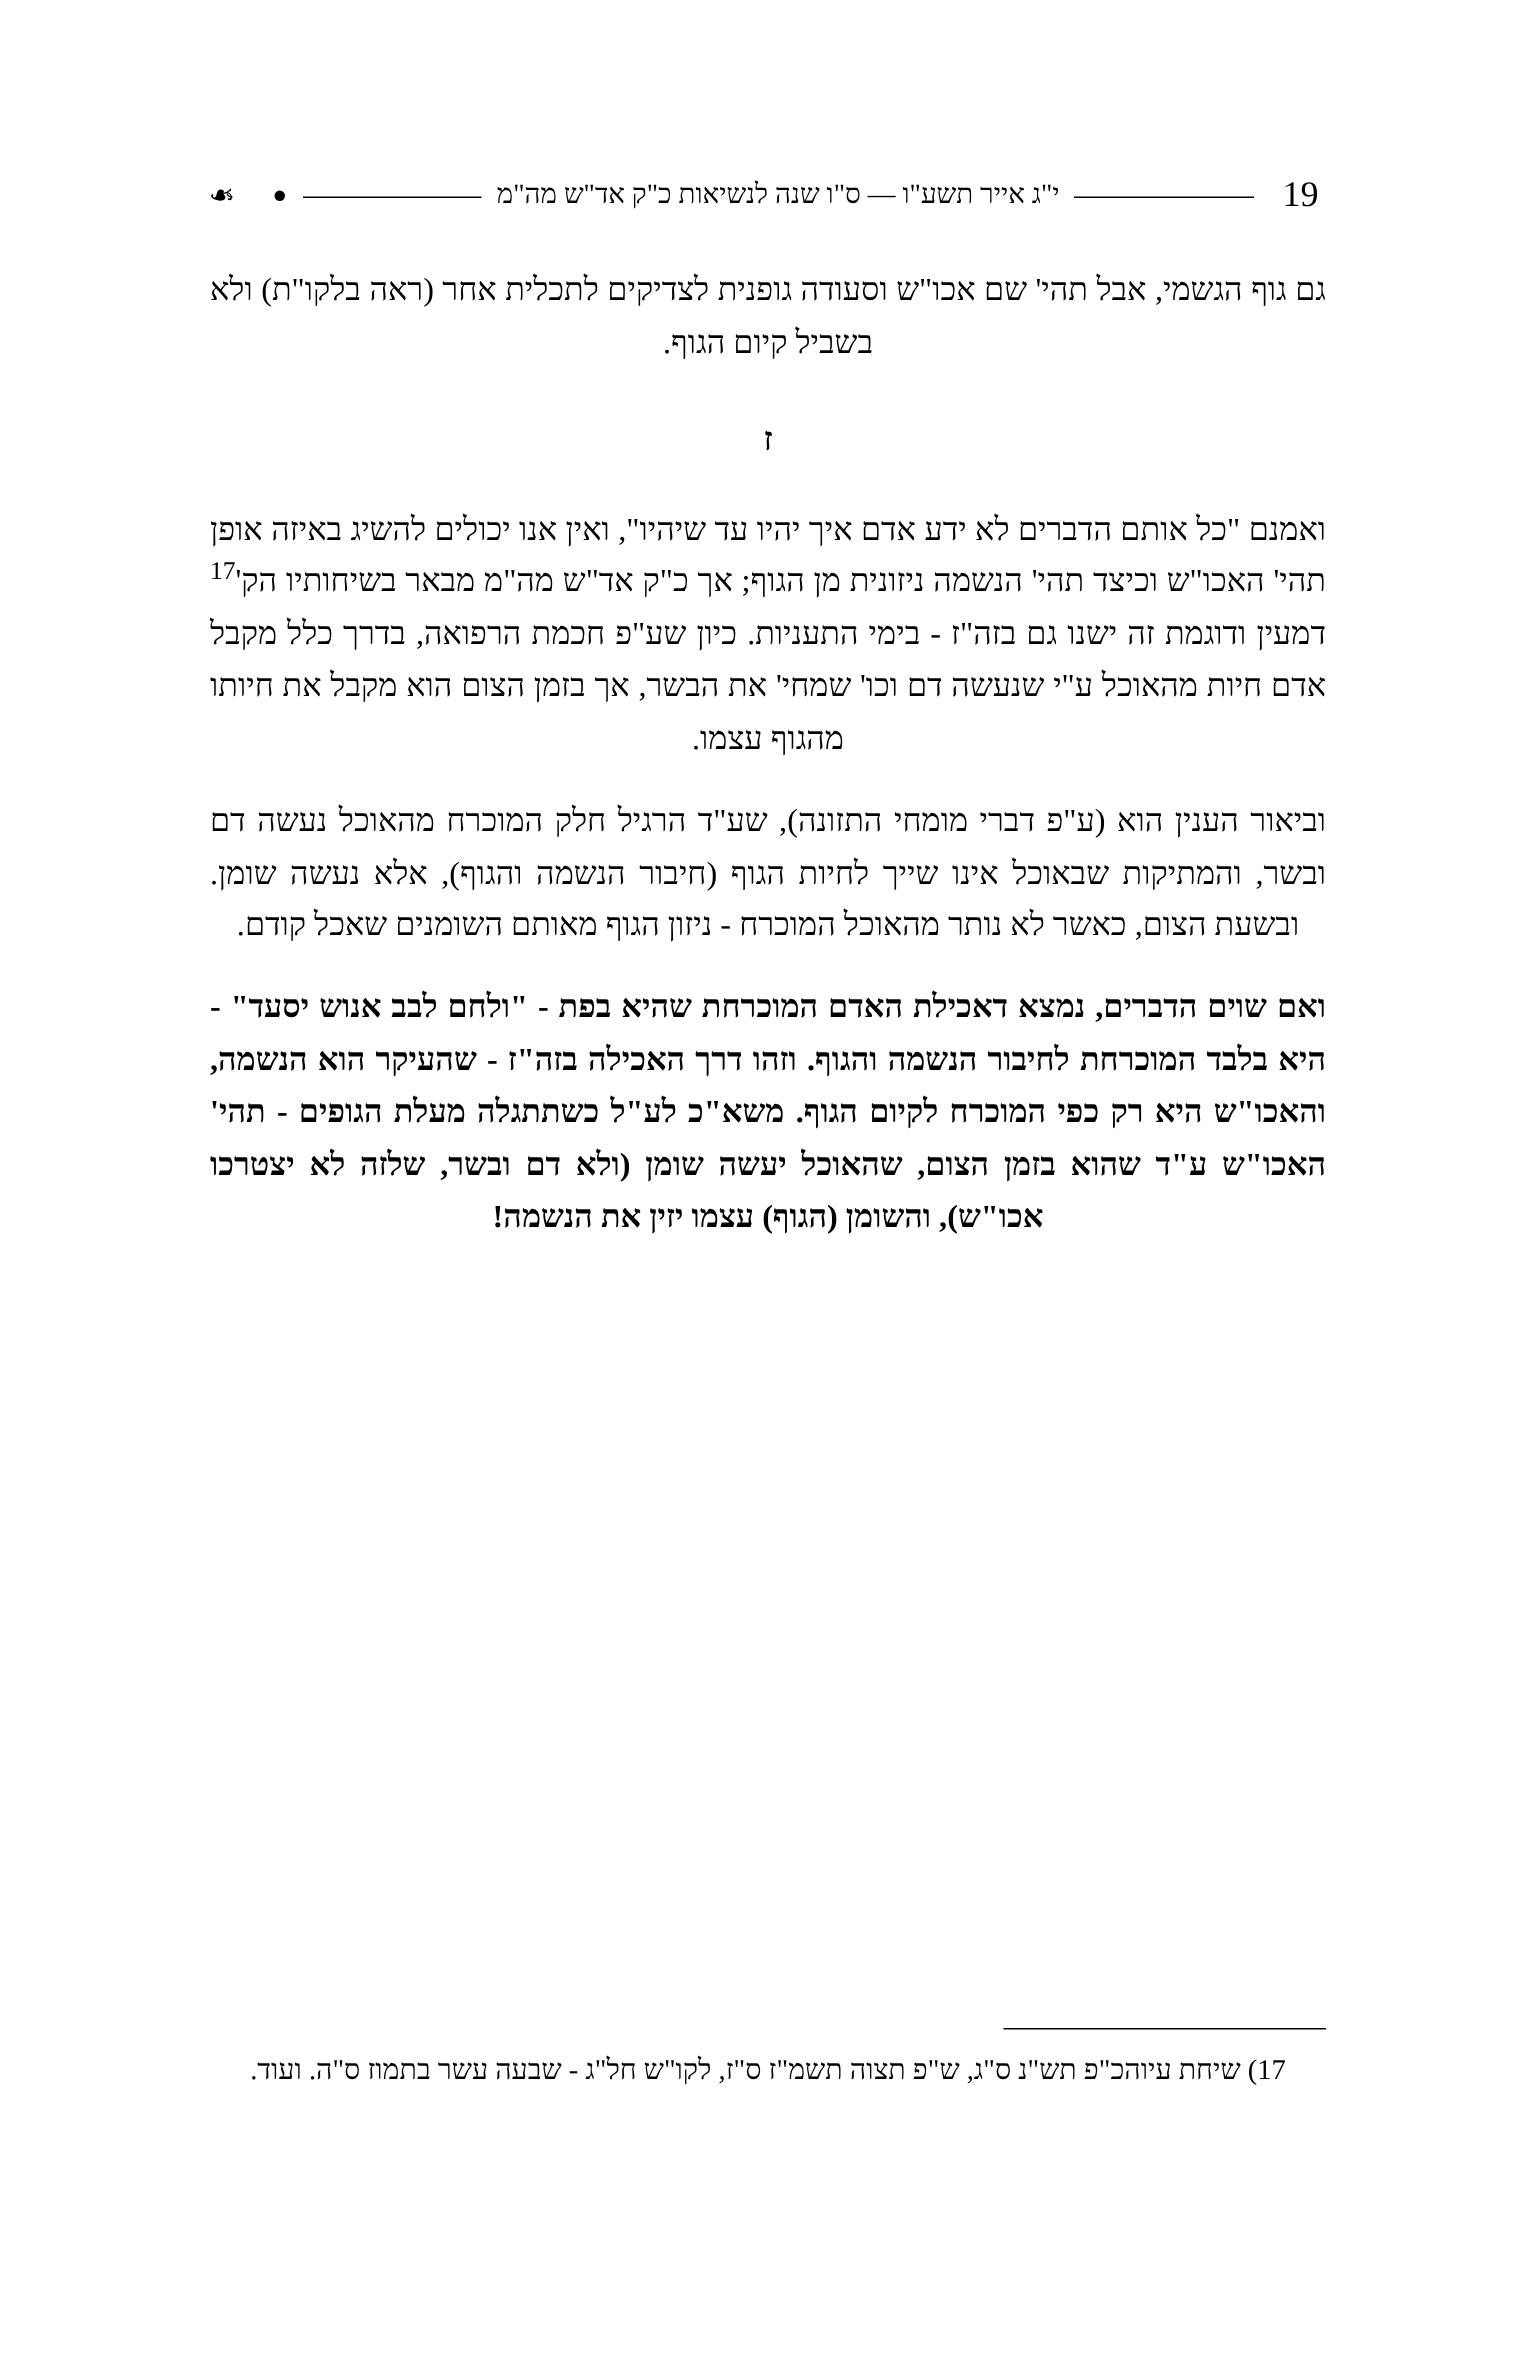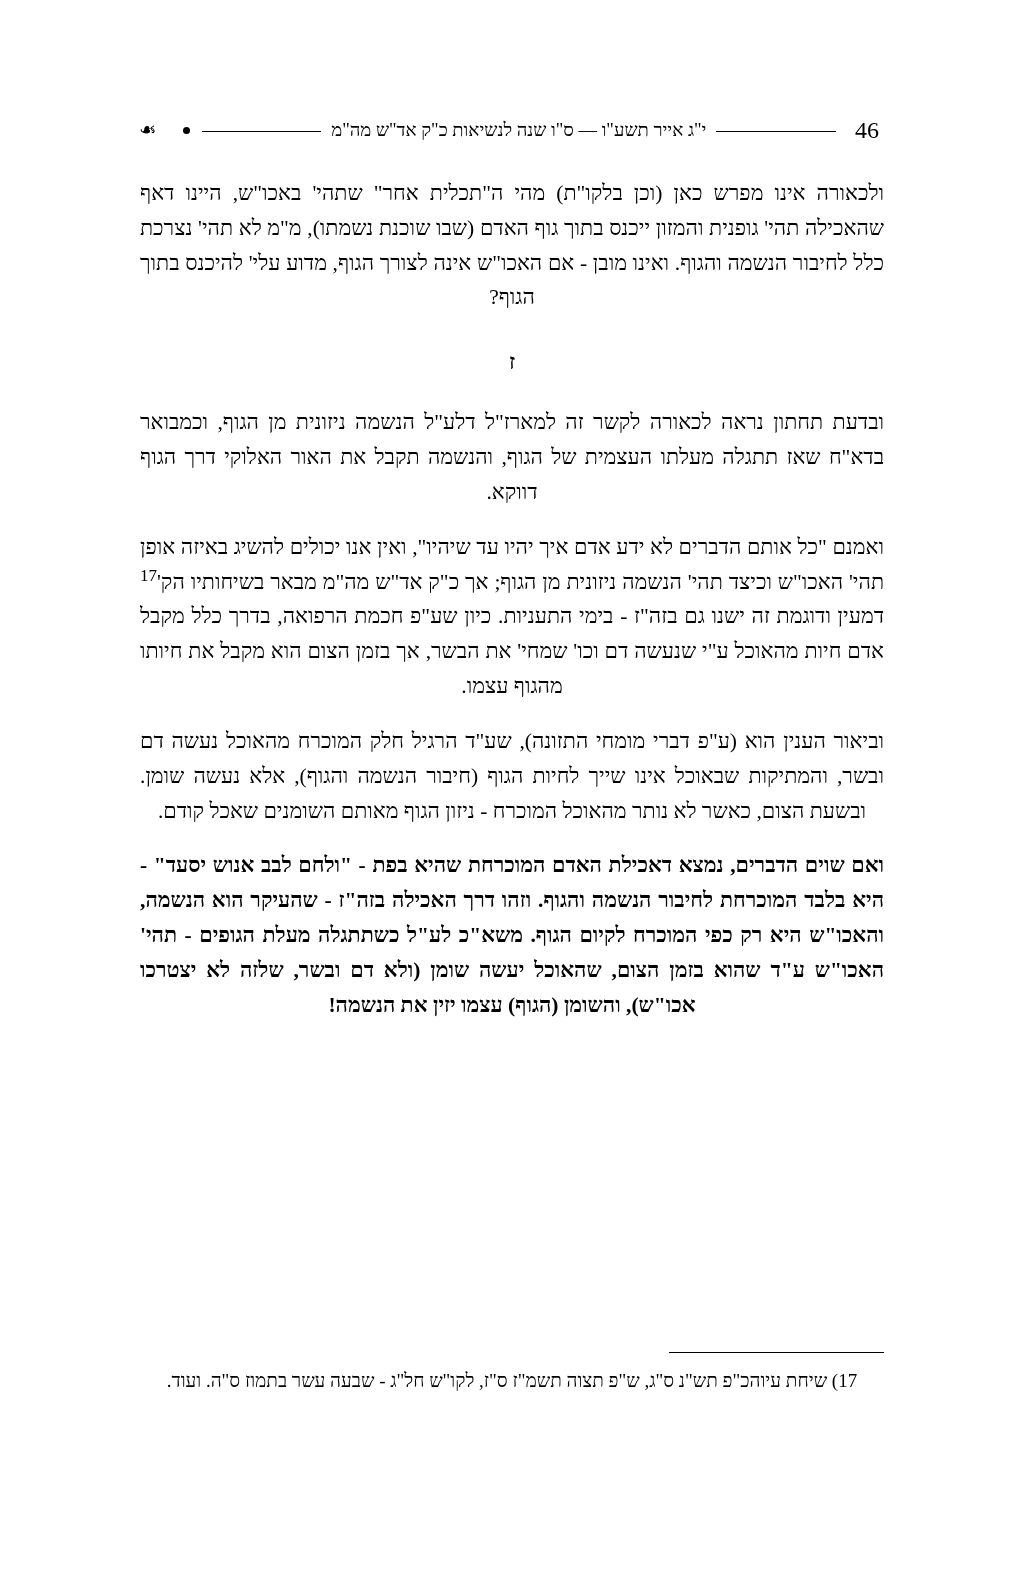--- a/index.html
+++ b/index.html
@@ -144,30 +144,29 @@
 <div class="page">
 
   <div class="header">
     <span class="header-ornament">❧</span>
     <div class="header-center">
       <span class="header-rule"></span>
       <span class="header-title">י"ג אייר תשע"ו — ס"ו שנה לנשיאות כ"ק אד"ש מה"מ</span>
       <span class="header-rule"></span>
       <span class="header-dot"></span>
     </div>
-    <span class="page-number">46</span>
+    <span class="page-number">19</span>
   </div>
 
   <div class="content">
 
-    <p class="para">ולכאורה אינו מפרש כאן (וכן בלקו"ת) מהי ה"תכלית אחר" שתהי' באכו"ש, היינו דאף שהאכילה תהי' גופנית והמזון ייכנס בתוך גוף האדם (שבו שוכנת נשמתו), מ"מ לא תהי' נצרכת כלל לחיבור הנשמה והגוף. ואינו מובן - אם האכו"ש אינה לצורך הגוף, מדוע עלי' להיכנס בתוך הגוף?</p>
+    <p class="para">גם גוף הגשמי, אבל תהי' שם אכו"ש וסעודה גופנית לצדיקים לתכלית אחר (ראה בלקו"ת) ולא בשביל קיום הגוף.</p>
 
     <div class="section-mark">ז</div>
 
-    <p class="para">ובדעת תחתון נראה לכאורה לקשר זה למארז"ל דלע"ל הנשמה ניזונית מן הגוף, וכמבואר בדא"ח שאז תתגלה מעלתו העצמית של הגוף, והנשמה תקבל את האור האלוקי דרך הגוף דווקא.</p>
     <p class="para">ואמנם "כל אותם הדברים לא ידע אדם איך יהיו עד שיהיו", ואין אנו יכולים להשיג באיזה אופן תהי' האכו"ש וכיצד תהי' הנשמה ניזונית מן הגוף; אך כ"ק אד"ש מה"מ מבאר בשיחותיו הק'<span class="fn-ref">17</span> דמעין ודוגמת זה ישנו גם בזה"ז - בימי התעניות. כיון שע"פ חכמת הרפואה, בדרך כלל מקבל אדם חיות מהאוכל ע"י שנעשה דם וכו' שמחי' את הבשר, אך בזמן הצום הוא מקבל את חיותו מהגוף עצמו.</p>
     <p class="para">וביאור הענין הוא (ע"פ דברי מומחי התזונה), שע"ד הרגיל חלק המוכרח מהאוכל נעשה דם ובשר, והמתיקות שבאוכל אינו שייך לחיות הגוף (חיבור הנשמה והגוף), אלא נעשה שומן. ובשעת הצום, כאשר לא נותר מהאוכל המוכרח - ניזון הגוף מאותם השומנים שאכל קודם.</p>
     <p class="para">ואם שוים הדברים, נמצא דאכילת האדם המוכרחת שהיא בפת - "ולחם לבב אנוש יסעד" - היא בלבד המוכרחת לחיבור הנשמה והגוף. וזהו דרך האכילה בזה"ז - שהעיקר הוא הנשמה, והאכו"ש היא רק כפי המוכרח לקיום הגוף. משא"כ לע"ל כשתתגלה מעלת הגופים - תהי' האכו"ש ע"ד שהוא בזמן הצום, שהאוכל יעשה שומן (ולא דם ובשר, שלזה לא יצטרכו אכו"ש), והשומן (הגוף) עצמו יזין את הנשמה!</p>
 
   </div>
 
   <div class="footnotes">
     <div class="footnote-rule"></div>
     <p class="footnote">17) שיחת עיוהכ"פ תש"נ ס"ג, ש"פ תצוה תשמ"ז ס"ז, לקו"ש חל"ג - שבעה עשר בתמוז ס"ה. ועוד.</p>
   </div>

